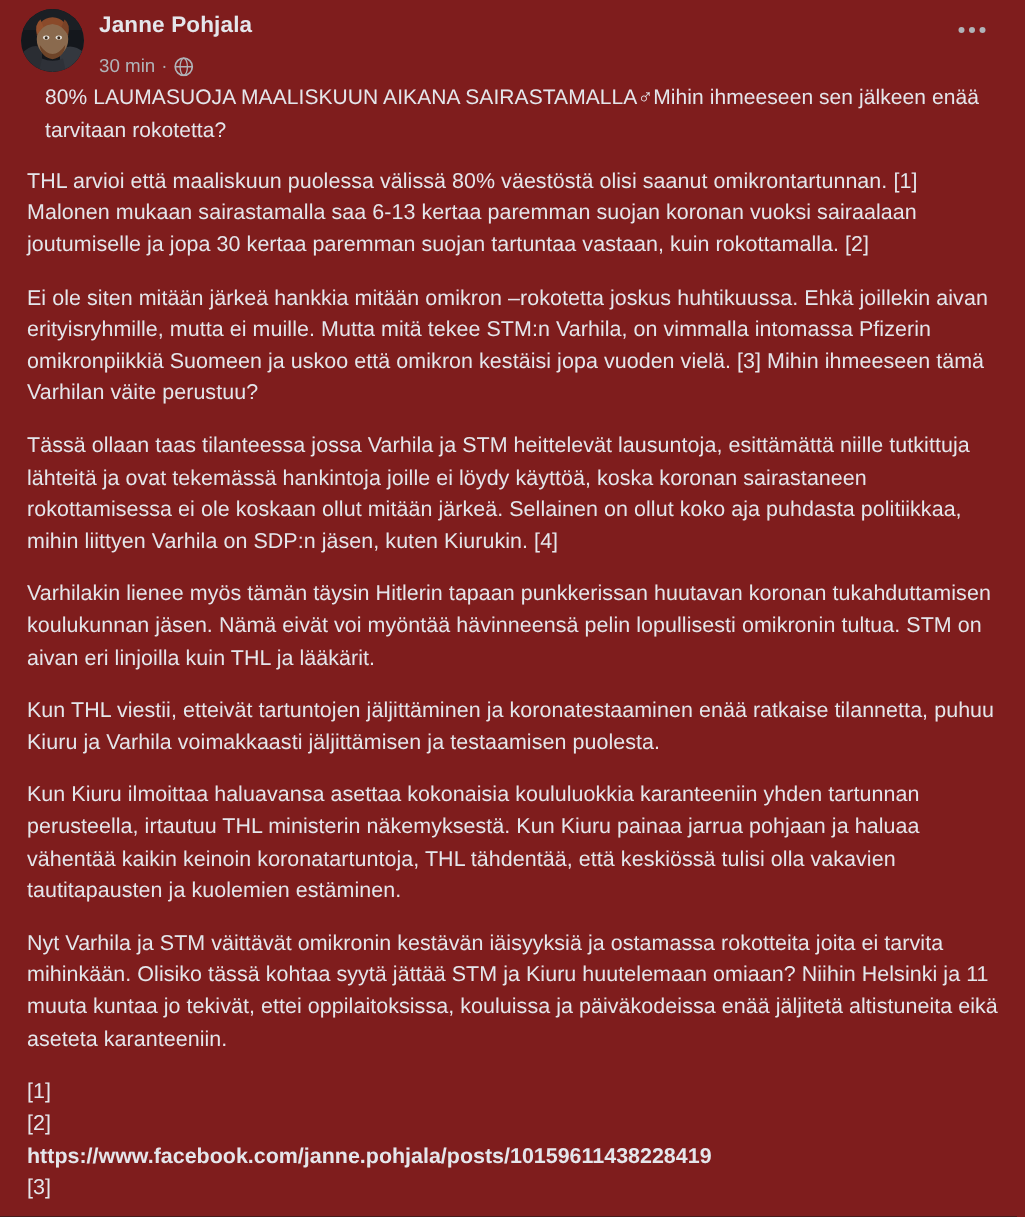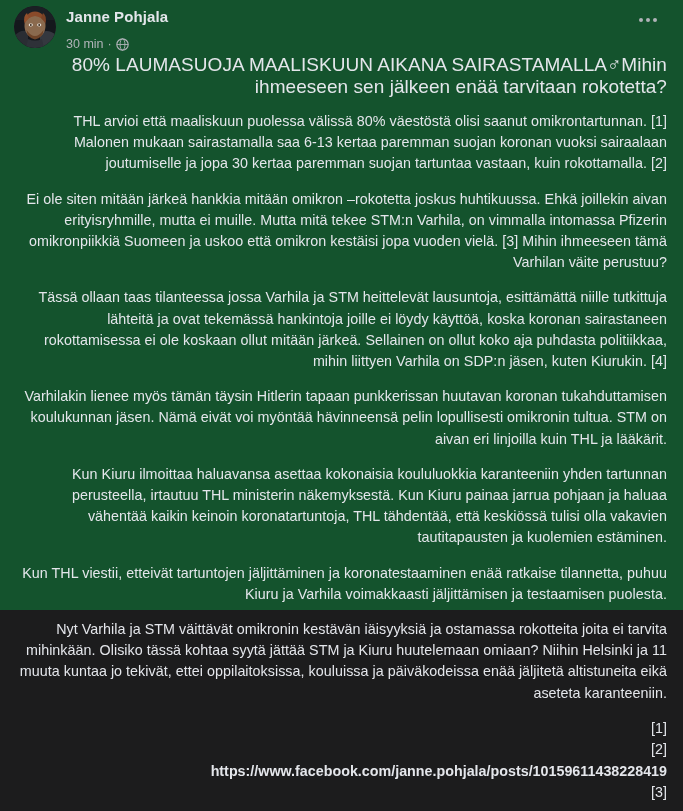--- a/index.html
+++ b/index.html
@@ -11,26 +11,25 @@
     width: 683px;
     height: 811px;
     overflow: hidden;
     font-family: "Liberation Sans", sans-serif;
     color: #e4e6eb;
     -webkit-font-smoothing: antialiased;
   }
 
   .post {
     width: 683px;
-    height: 610px;
-    background: #14532d;
+    height: 811px;
+    background: #7f1d1d;
     box-sizing: border-box;
     padding: 0;
     position: relative;
-    text-align: right;
   }
 
   
   .post-header {
     display: flex;
     align-items: flex-start;
     padding: 6px 14px 0 14px;
     position: relative;
     height: 46px;
     box-sizing: border-box;
@@ -93,24 +92,24 @@
     display: block;
   }
 
   
   .post-body {
     padding: 0 16px 0 18px;
     box-sizing: border-box;
   }
 
   .headline {
-    font-size: 19px;
+    font-size: 14px;
     line-height: 21.5px;
     color: #e4e6eb;
-    margin: 8px 0 0 0;
+    margin: 8px 0 0 12px;
     letter-spacing: 0.05px;
   }
 
   .para {
     font-size: 14.3px;
     line-height: 21.2px;
     color: #e4e6eb;
     margin: 14px 0 0 0;
     letter-spacing: 0.04px;
   }
@@ -193,22 +192,22 @@
   </div>
 
   <div class="post-body">
 
     <div class="headline">80% LAUMASUOJA MAALISKUUN AIKANA SAIRASTAMALLA♂Mihin ihmeeseen sen jälkeen enää tarvitaan rokotetta?</div>
 
     <p class="para">THL arvioi että maaliskuun puolessa välissä 80% väestöstä olisi saanut omikrontartunnan. [1] Malonen mukaan sairastamalla saa 6-13 kertaa paremman suojan koronan vuoksi sairaalaan joutumiselle ja jopa 30 kertaa paremman suojan tartuntaa vastaan, kuin rokottamalla. [2]</p>
     <p class="para">Ei ole siten mitään järkeä hankkia mitään omikron –rokotetta joskus huhtikuussa. Ehkä joillekin aivan erityisryhmille, mutta ei muille. Mutta mitä tekee STM:n Varhila, on vimmalla intomassa Pfizerin omikronpiikkiä Suomeen ja uskoo että omikron kestäisi jopa vuoden vielä. [3] Mihin ihmeeseen tämä Varhilan väite perustuu?</p>
     <p class="para">Tässä ollaan taas tilanteessa jossa Varhila ja STM heittelevät lausuntoja, esittämättä niille tutkittuja lähteitä ja ovat tekemässä hankintoja joille ei löydy käyttöä, koska koronan sairastaneen rokottamisessa ei ole koskaan ollut mitään järkeä. Sellainen on ollut koko aja puhdasta politiikkaa, mihin liittyen Varhila on SDP:n jäsen, kuten Kiurukin. [4]</p>
     <p class="para">Varhilakin lienee myös tämän täysin Hitlerin tapaan punkkerissan huutavan koronan tukahduttamisen koulukunnan jäsen. Nämä eivät voi myöntää hävinneensä pelin lopullisesti omikronin tultua. STM on aivan eri linjoilla kuin THL ja lääkärit.</p>
+    <p class="para">Kun THL viestii, etteivät tartuntojen jäljittäminen ja koronatestaaminen enää ratkaise tilannetta, puhuu Kiuru ja Varhila voimakkaasti jäljittämisen ja testaamisen puolesta.</p>
     <p class="para">Kun Kiuru ilmoittaa haluavansa asettaa kokonaisia koululuokkia karanteeniin yhden tartunnan perusteella, irtautuu THL ministerin näkemyksestä. Kun Kiuru painaa jarrua pohjaan ja haluaa vähentää kaikin keinoin koronatartuntoja, THL tähdentää, että keskiössä tulisi olla vakavien tautitapausten ja kuolemien estäminen.</p>
-    <p class="para">Kun THL viestii, etteivät tartuntojen jäljittäminen ja koronatestaaminen enää ratkaise tilannetta, puhuu Kiuru ja Varhila voimakkaasti jäljittämisen ja testaamisen puolesta.</p>
     <p class="para">Nyt Varhila ja STM väittävät omikronin kestävän iäisyyksiä ja ostamassa rokotteita joita ei tarvita mihinkään. Olisiko tässä kohtaa syytä jättää STM ja Kiuru huutelemaan omiaan? Niihin Helsinki ja 11 muuta kuntaa jo tekivät, ettei oppilaitoksissa, kouluissa ja päiväkodeissa enää jäljitetä altistuneita eikä aseteta karanteeniin.</p>
 
     <div class="refs">
 
       <div class="ref-num">[1]</div>
 
       <div class="ref-num">[2]</div>
       <a class="ref-link plain">https://www.facebook.com/janne.pohjala/posts/10159611438228419</a>
 
       <div class="ref-num">[3]</div>

